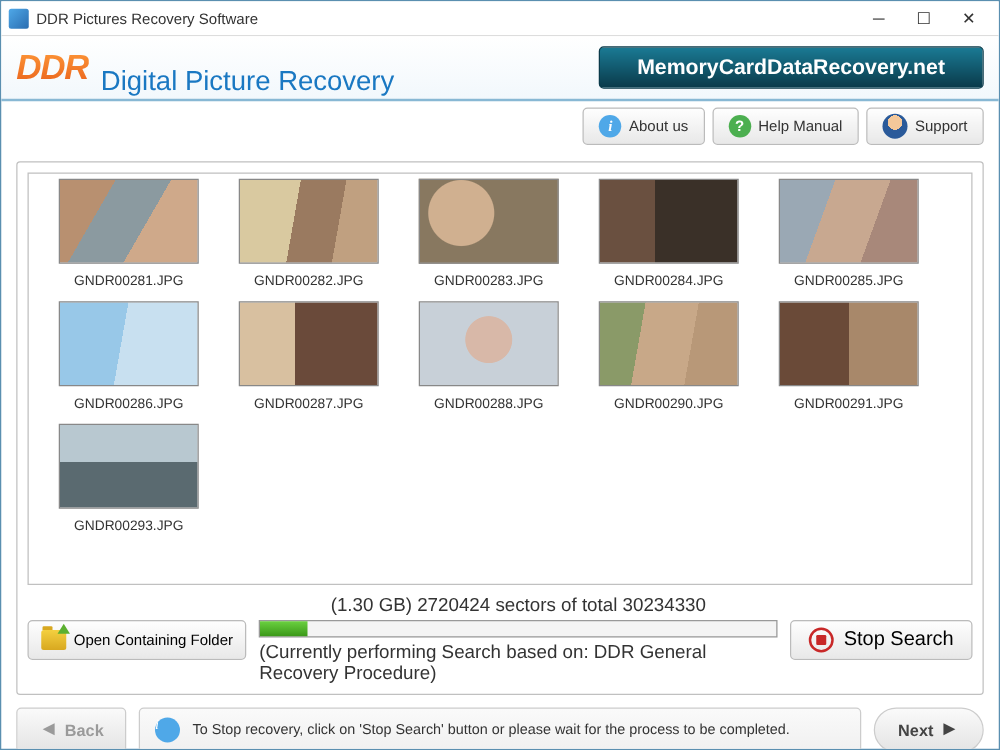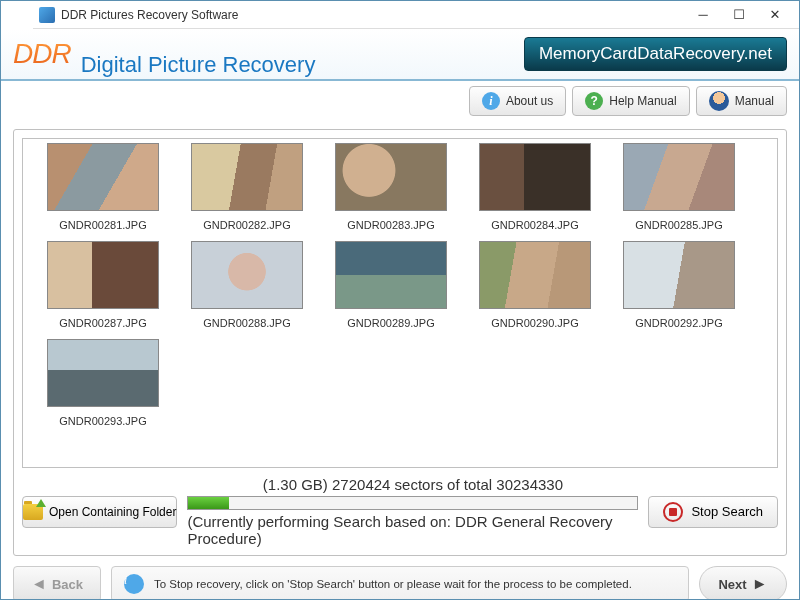--- a/index.html
+++ b/index.html
@@ -1,26 +1,26 @@
 <!DOCTYPE html>
 <html><head>
   <meta charset="utf-8">
   <style>
     * { margin:0; padding:0; box-sizing:border-box; font-family:"Segoe UI",Tahoma,sans-serif; }
     body { width:800px; height:600px; background:#fff; overflow:hidden; border:1px solid #5a8fb0; }
-    .titlebar { height:28px; background:#fff; display:flex; align-items:center; padding:0 6px; border-bottom:1px solid #ddd;margin-left:32px; }
+    .titlebar { height:28px; background:#fff; display:flex; align-items:center; padding:0 6px; border-bottom:1px solid #ddd; }
     .titlebar .ticon { width:16px; height:16px; margin-right:6px; background:linear-gradient(135deg,#4fa8e8,#2a6db0); border-radius:2px; }
     .titlebar .title { font-size:12px; color:#333; flex:1; }
     .winbtn { width:36px; height:20px; display:flex; align-items:center; justify-content:center; font-size:13px; color:#333; cursor:pointer; }
 
     .brandbar { height:52px; display:flex; align-items:center; padding:0 12px; gap:10px; border-bottom:2px solid #88b8d4; background:linear-gradient(#fff,#f2f8fc); }
-    .logo-ddr { font-size:28px; font-weight:400; letter-spacing:-1px; background:linear-gradient(#ff9a3a,#e8601a); -webkit-background-clip:text; color:transparent; font-style:italic;text-align:center; }
+    .logo-ddr { font-size:28px; font-weight:700; letter-spacing:-1px; background:linear-gradient(#ff9a3a,#e8601a); -webkit-background-clip:text; color:transparent; font-style:italic;text-align:center; }
     .brand-text { font-size:22px; color:#1a78c2; font-weight:400;margin-top:22px; }
     .brand-spacer { flex:1; }
-    .brand-url { height:34px; padding:6px 14px; background:linear-gradient(#1a7a94,#0a3a4a); color:#fff; font-size:17px; font-weight:400; border-radius:4px; border:1px solid #0a3a4a; display:flex; align-items:center; }
+    .brand-url { height:34px; padding:6px 30px; background:linear-gradient(#1a7a94,#0a3a4a); color:#fff; font-size:17px; font-weight:700; border-radius:4px; border:1px solid #0a3a4a; display:flex; align-items:center; }
 
     .toolbar { height:40px; display:flex; justify-content:flex-end; align-items:center; gap:6px; padding:0 12px; }
     .tbtn { height:30px; padding:4px 12px; background:linear-gradient(#fefefe,#e8e8e8); border:1px solid #bbb; border-radius:4px; display:flex; align-items:center; gap:6px; font-size:12px; color:#333; cursor:pointer; }
     .tbtn .ic { width:18px; height:18px; display:flex; align-items:center; justify-content:center; border-radius:50%; font-weight:bold; }
     .ic-info { background:#4fa8e8; color:#fff; font-style:italic; font-family:Georgia; }
     .ic-help { background:#4caf50; color:#fff; }
     .ic-support { width:20px; height:20px; border-radius:50%; background:radial-gradient(circle at 50% 35%,#f4c89a 35%,#2a5a9a 36%); position:relative; }
 
     .mainpanel { margin:8px 12px 0 12px; border:1px solid #c0c0c0; border-radius:3px; padding:8px; background:#fff; }
     .thumbs { height:330px; border:1px solid #c0c0c0; overflow-y:scroll; background:#fff; }
@@ -36,29 +36,29 @@
     .p6{background:linear-gradient(100deg,#98c8e8 45%,#c8e0f0 45%)}
     .p7{background:linear-gradient(90deg,#d8c0a0 40%,#6a4a3a 40%)}
     .p8{background:radial-gradient(circle at 50% 45%,#d8b8a8 28%,#c8d0d8 29%)}
     .p9{background:linear-gradient(180deg,#4a6a7a 50%,#7a9888 50%)}
     .p10{background:linear-gradient(100deg,#8a9a68 30%,#c8a888 30% 65%,#b89878 65%)}
     .p11{background:linear-gradient(90deg,#6a4a38 50%,#a8886a 50%)}
     .p12{background:linear-gradient(100deg,#d8e0e4 50%,#a89888 50%)}
     .p13{background:linear-gradient(180deg,#b8c8d0 45%,#5a6a70 45%)}
 
     .progrow { display:flex; align-items:center; gap:10px; margin-top:8px; }
-    .openbtn { height:32px; padding:4px 0; background:linear-gradient(#fefefe,#e8e8e8); border:1px solid #bbb; border-radius:4px; display:flex; align-items:center; gap:6px; font-size:12px; cursor:pointer; }
+    .openbtn { height:32px; padding:4px 10px; background:linear-gradient(#fefefe,#e8e8e8); border:1px solid #bbb; border-radius:4px; display:flex; align-items:center; gap:6px; font-size:12px; cursor:pointer; }
     .fic { width:20px; height:16px; background:linear-gradient(#f4d040,#d8a820); border-radius:2px; position:relative; }
     .fic::before { content:''; position:absolute; top:-3px; left:1px; width:8px; height:3px; background:#d8a820; border-radius:1px 1px 0 0; }
     .fic::after { content:''; position:absolute; top:-5px; right:-3px; width:0; height:0; border-left:5px solid transparent; border-right:5px solid transparent; border-bottom:8px solid #5cb030; }
     .progcol { flex:1; display:flex; flex-direction:column; align-items:center; gap:3px; }
     .progtext { font-size:15px; color:#333; }
     .progbar { width:100%; height:14px; border:1px solid #999; background:#f4f4f4; }
     .progfill { height:100%; width:9%; background:linear-gradient(#6ad040,#3a9818); }
-    .stopbtn { height:32px; padding:4px 14px; background:linear-gradient(#fefefe,#e8e8e8); border:1px solid #bbb; border-radius:4px; display:flex; align-items:center; gap:8px; font-size:13px; cursor:pointer; }
+    .stopbtn { height:32px; padding:4px 14px; background:linear-gradient(#fefefe,#e8e8e8); border:1px solid #bbb; border-radius:4px; display:flex; align-items:center; gap:8px; font-size:16px; cursor:pointer; }
     .stopic { width:20px; height:20px; border:2px solid #c82828; border-radius:50%; display:flex; align-items:center; justify-content:center; }
     .stopic::after { content:''; width:8px; height:8px; background:#c82828; border-radius:1px; }
 
     .footer { margin:10px 12px 0 12px; display:flex; gap:10px; align-items:stretch; }
     .navbtn { width:88px; height:36px; background:linear-gradient(#fafafa,#e4e4e4); border:1px solid #ccc; border-radius:4px; display:flex; align-items:center; justify-content:center; gap:5px; font-size:13px; font-weight:600; color:#9a9a9a; }
     .nb-active { color:#444; cursor:pointer;border-radius:18px; }
     .infobox { flex:1; border:1px solid #ccc; border-radius:4px; background:linear-gradient(#fafafa,#f0f0f0); display:flex; align-items:center; gap:10px; padding:0 12px; font-size:11.5px; color:#333; }
     .infobox .ic { flex-shrink:0; }
     .arrow { font-size:16px; }
   </style>
@@ -84,21 +84,21 @@
   <div class="tbtn">
     <span class="ic ic-info">i</span>
     <span>About us</span>
   </div>
   <div class="tbtn">
     <span class="ic ic-help">?</span>
     <span>Help Manual</span>
   </div>
   <div class="tbtn">
     <span class="ic-support"></span>
-    <span>Manual</span>
+    <span>Support</span>
   </div>
 </div>
 
 <div class="mainpanel">
   <div class="thumbs">
     <div class="grid" id="grid">
         <div class="thumb">
           <div class="img p1"></div>
           <div class="fname">GNDR00281.JPG</div>
         </div>
@@ -112,38 +112,38 @@
         </div>
         <div class="thumb">
           <div class="img p4"></div>
           <div class="fname">GNDR00284.JPG</div>
         </div>
         <div class="thumb">
           <div class="img p5"></div>
           <div class="fname">GNDR00285.JPG</div>
         </div>
         <div class="thumb">
+          <div class="img p6"></div>
+          <div class="fname">GNDR00286.JPG</div>
+        </div>
+        <div class="thumb">
           <div class="img p7"></div>
           <div class="fname">GNDR00287.JPG</div>
         </div>
         <div class="thumb">
           <div class="img p8"></div>
           <div class="fname">GNDR00288.JPG</div>
         </div>
         <div class="thumb">
-          <div class="img p9"></div>
-          <div class="fname">GNDR00289.JPG</div>
-        </div>
-        <div class="thumb">
           <div class="img p10"></div>
           <div class="fname">GNDR00290.JPG</div>
         </div>
         <div class="thumb">
-          <div class="img p12"></div>
-          <div class="fname">GNDR00292.JPG</div>
+          <div class="img p11"></div>
+          <div class="fname">GNDR00291.JPG</div>
         </div>
         <div class="thumb">
           <div class="img p13"></div>
           <div class="fname">GNDR00293.JPG</div>
         </div>
       </div>
   </div>
   <div class="progrow">
     <div class="openbtn">
       <span class="fic"></span>

